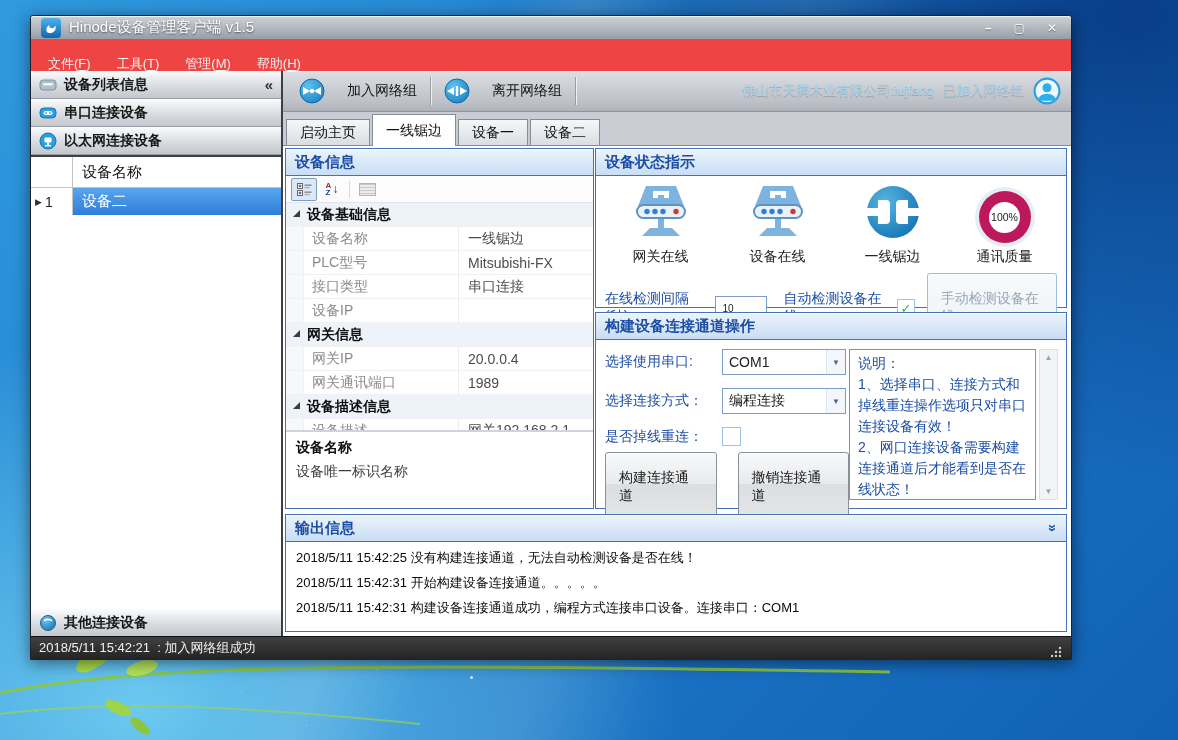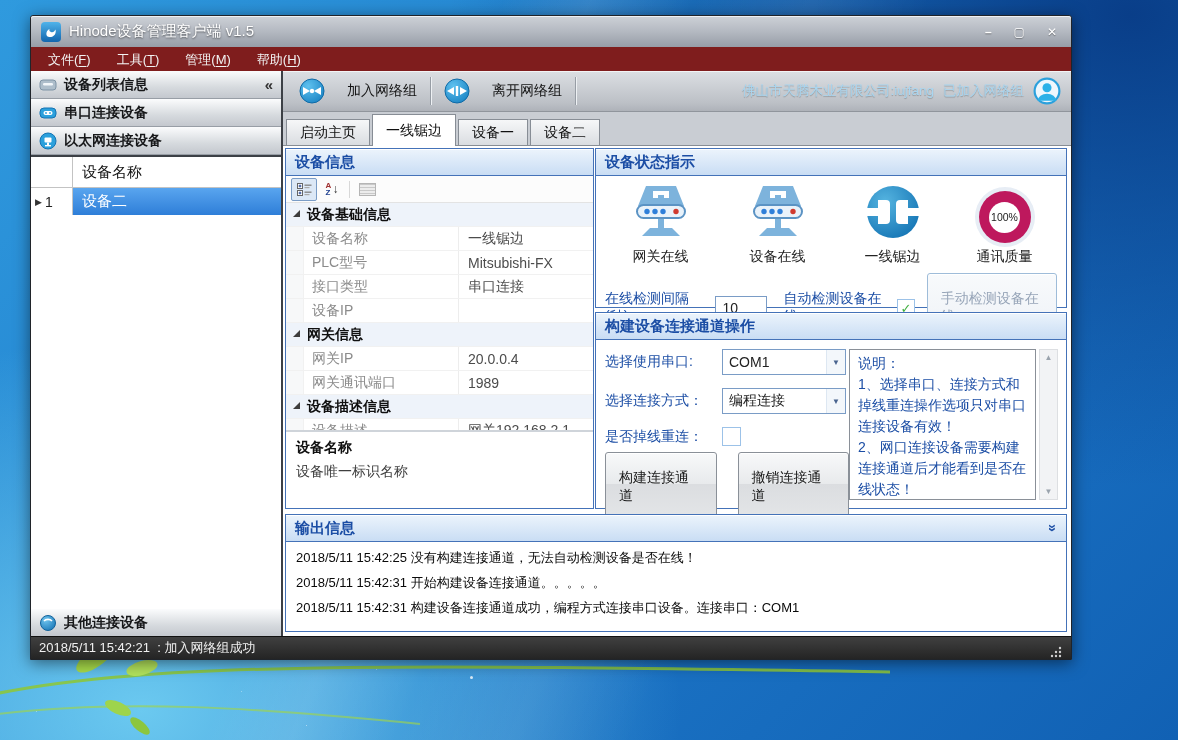--- a/index.html
+++ b/index.html
@@ -17,27 +17,27 @@
                rgba(255,255,255,.07) 55%,transparent 63%);}
   .sparks{position:absolute;left:470px;top:676px;width:3px;height:3px;border-radius:50%;background:#fff;opacity:.8;
     box-shadow:-165px 48px 0 -1px rgba(255,255,255,.8),-435px 34px 0 -1px rgba(255,255,255,.7),
                -230px 14px 0 -1px rgba(255,255,255,.6),-95px -8px 0 -1px rgba(255,255,255,.55);}
   .branch{position:absolute;left:0;bottom:0;}
 
   
   .window{position:absolute;left:30px;top:15px;width:1040px;height:643px;
     border:1px solid #20242a;border-radius:3px 3px 0 0;background:#c9cdd3;
     box-shadow:0 3px 16px rgba(0,0,0,.5);}
-  .titlebar{height:31px;border-radius:3px 3px 0 0;display:flex;align-items:center;padding:0 10px;gap:8px;
+  .titlebar{height:23px;border-radius:3px 3px 0 0;display:flex;align-items:center;padding:0 10px;gap:8px;
     background:linear-gradient(#cdd1d7 0%,#b4b9c1 50%,#979da7 100%);
     box-shadow:inset 0 1px 0 rgba(255,255,255,.7);}
   .title-text{color:#fff;font-size:15px;text-shadow:0 1px 2px rgba(0,0,0,.55);}
   .win-controls{margin-left:auto;display:flex;gap:22px;padding-right:4px;}
   .win-controls span{color:#fff;font-size:12px;font-weight:bold;text-shadow:0 1px 1px rgba(0,0,0,.4);cursor:default;}
-  .menubar{height:25px;background:#7f1d1d;display:flex;align-items:center;padding:0 6px;gap:4px;}
+  .menubar{height:25px;background:#ef4444;display:flex;align-items:center;padding:12px 6px;gap:4px;}
   .menu-item{color:#f2f2f2;font-size:13px;padding:3px 11px;}
   .menu-item u{text-underline-offset:2px;}
 
   .win-body{position:absolute;top:55px;left:0;right:0;height:566px;display:flex;}
 
   
   .sidebar{width:250px;background:#fff;border-right:2px solid #3c4046;display:flex;flex-direction:column;}
   .sb-bar{height:27px;flex:0 0 27px;display:flex;align-items:center;gap:7px;padding:0 8px;
     background:linear-gradient(#fbfcfd,#d6dade 60%,#c4c8ce);border-bottom:1px solid #989ea6;
     font-size:14px;font-weight:bold;color:#17181a;}
@@ -108,21 +108,21 @@
 
   
   .ind-row{display:flex;justify-content:space-around;align-items:flex-end;padding:8px 6px 2px;}
   .ind{display:flex;flex-direction:column;align-items:center;gap:5px;font-size:14px;color:#242424;}
   .quality{position:relative;width:52px;height:52px;border-radius:50%;background:#be185d;
     box-shadow:0 0 0 4px #e7edf5;display:flex;align-items:center;justify-content:center;}
   .quality .hole{width:31px;height:31px;border-radius:50%;background:#fff;display:flex;align-items:center;justify-content:center;}
   .qtext{font-size:10.5px;color:#222;}
   .detect{display:flex;align-items:center;gap:8px;padding:5px 9px;font-size:14px;color:#1c4ea5;}
   .txt{width:48px;height:22px;border:1px solid #7a9cc6;background:#fff;display:flex;align-items:center;
-    padding-left:7px;font-size:14px;color:#222;}
+    padding-left:7px;font-size:10px;color:#222;}
   .cb{width:17px;height:17px;border:1px solid #9cc2e8;background:#fff;display:flex;align-items:center;
     justify-content:center;font-size:13px;font-weight:bold;color:#3faf3f;}
   .btn{border:1px solid #8a9098;border-radius:3px;padding:16px 13px;font-size:14px;color:#1a1a1a;
     background:linear-gradient(#f8f9fa,#e8eaec 45%,#dbdde0 46%,#e4e6e8);box-shadow:inset 0 1px 0 #fff;}
   .btn.disabled{border-color:#9ebcd9;color:#97a5b8;background:linear-gradient(#f8fafc,#edf1f6);}
 
   
   .ch-body{flex:1;display:flex;padding:9px 8px 8px 9px;min-height:0;}
   .ch-left{flex:0 0 244px;display:flex;flex-direction:column;}
   .frow{display:flex;align-items:center;margin-bottom:13px;font-size:14px;color:#1c4ea5;}

